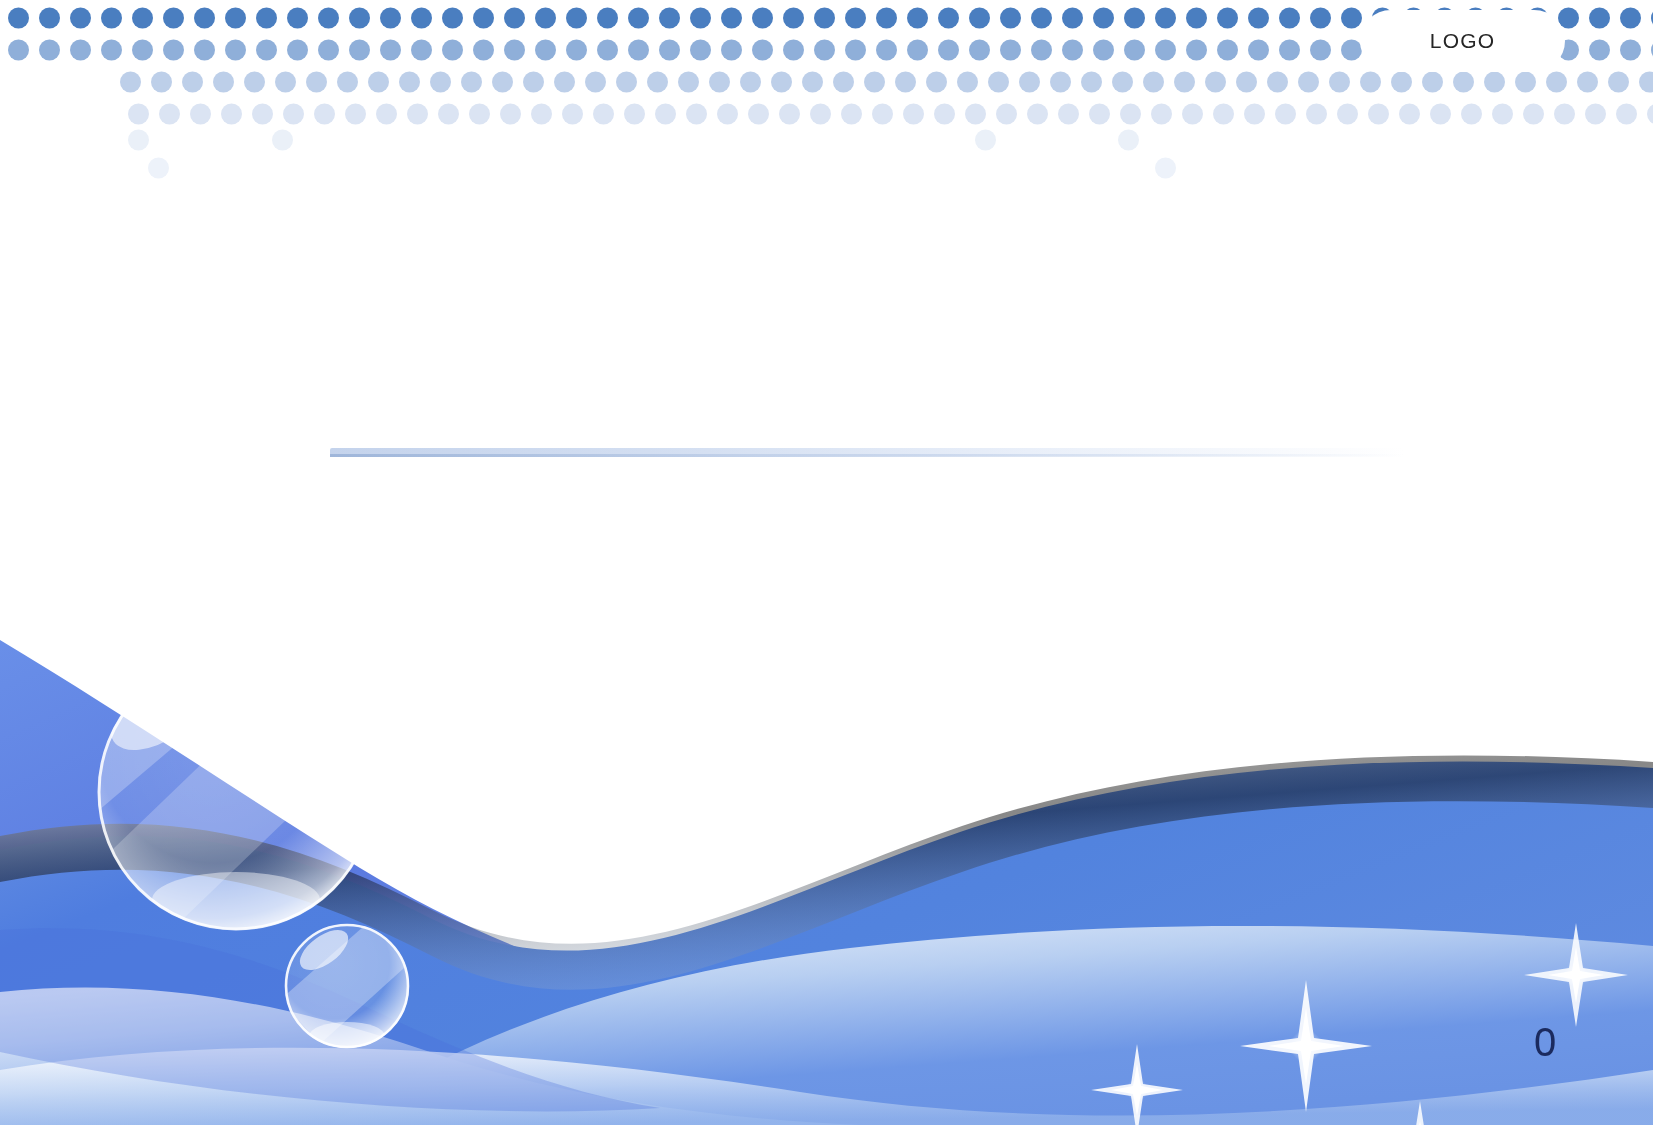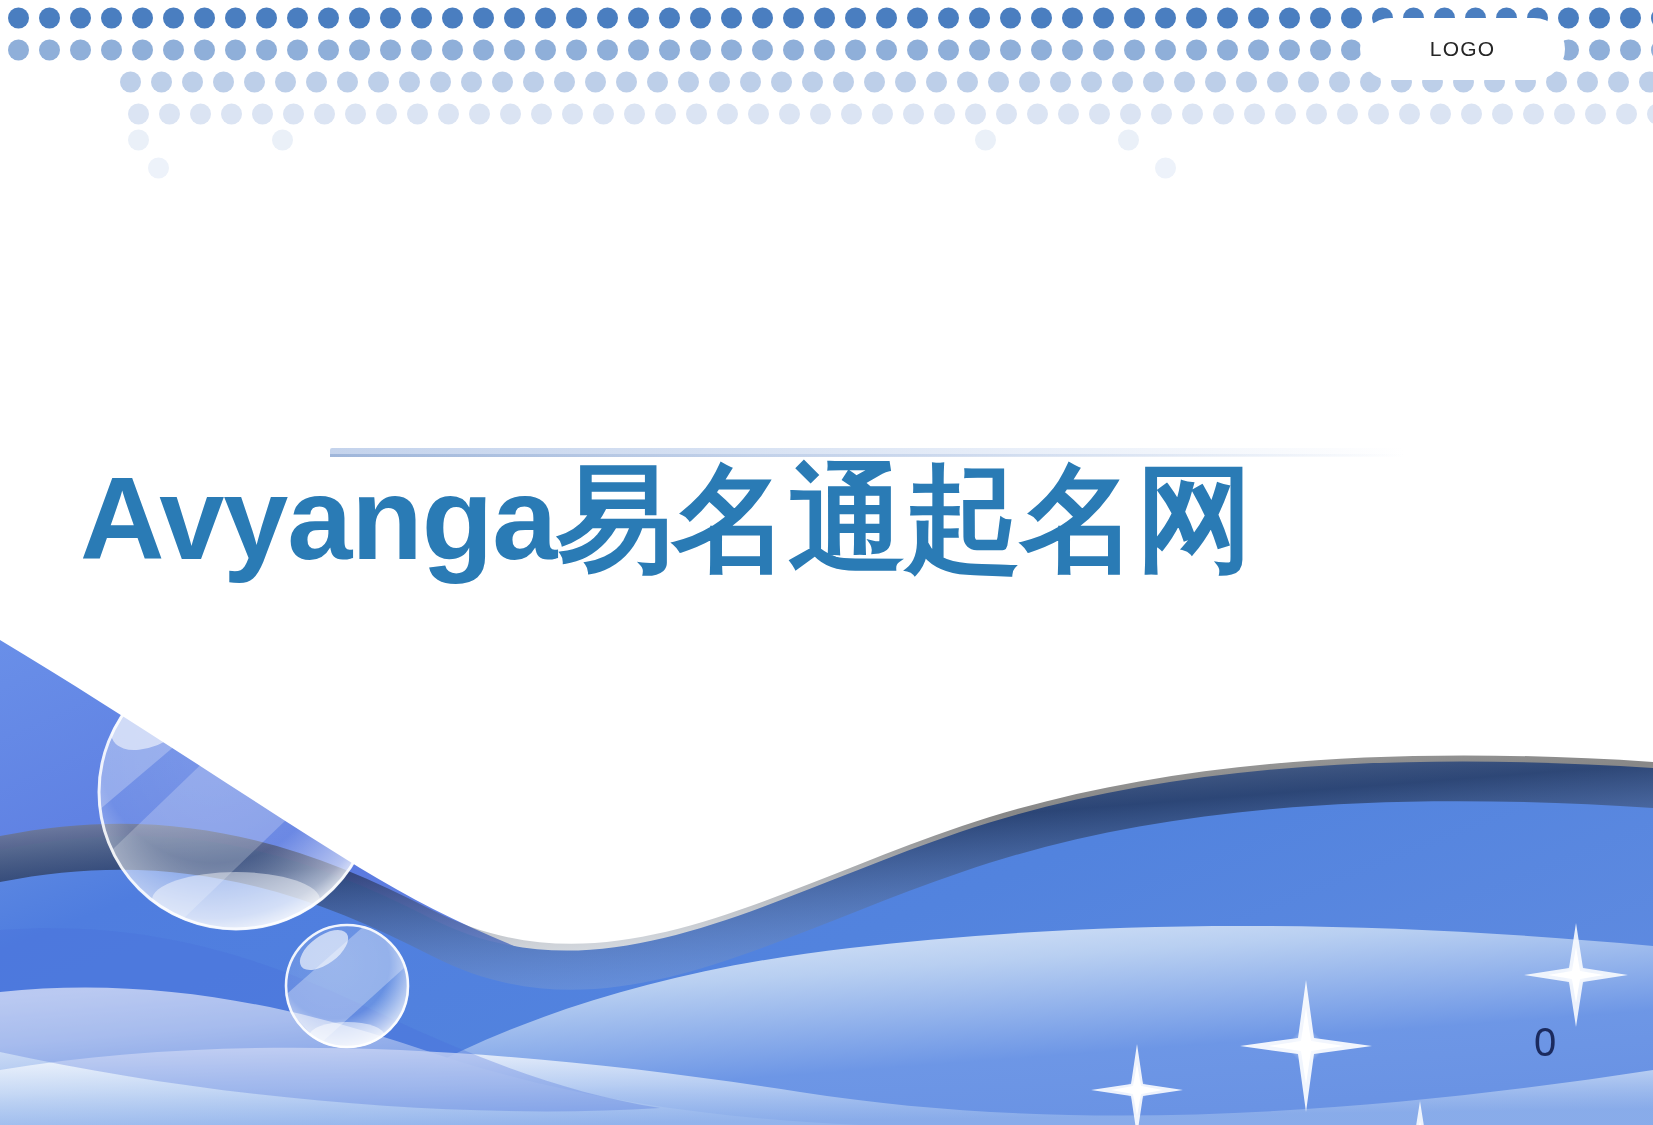--- a/index.html
+++ b/index.html
@@ -19,21 +19,21 @@
   #dot-pattern{
     position:absolute;
     left:0; top:0;
     width:1653px; height:200px;
     pointer-events:none;
   }
 
   
   #logo-plate{
     position:absolute;
-    left:1360px; top:18px;
+    left:1360px; top:10px;
     width:205px; height:62px;
     background:#ffffff;
     border-radius:34px;
     display:flex;
     align-items:center;
     justify-content:center;
     z-index:5;
   }
   #logo-plate .logo-text{
     font-size:21px;
@@ -325,21 +325,20 @@
         <circle cx="1165.5" cy="168" r="10.5" fill="#edf2fa"></circle>
       </g>
     </svg>
 
   <div id="logo-plate">
     <span class="logo-text">LOGO</span>
   </div>
 
   <div id="title-rule"></div>
 
-  <div id="slide-title">Avyanga易名通起名网</div>
 
   <svg id="artwork" viewBox="0 0 1653 525" width="1653" height="525" preserveAspectRatio="none" aria-hidden="true">
     <defs>
       <linearGradient id="gDeep" x1="0" y1="0" x2="1" y2="0.55">
         <stop offset="0%" stop-color="#6b93e4"></stop>
         <stop offset="22%" stop-color="#4f7ddf"></stop>
         <stop offset="60%" stop-color="#5283de"></stop>
         <stop offset="100%" stop-color="#5e8ae0"></stop>
       </linearGradient>
       <linearGradient id="gRoyal" x1="0" y1="0" x2="0.85" y2="1">

